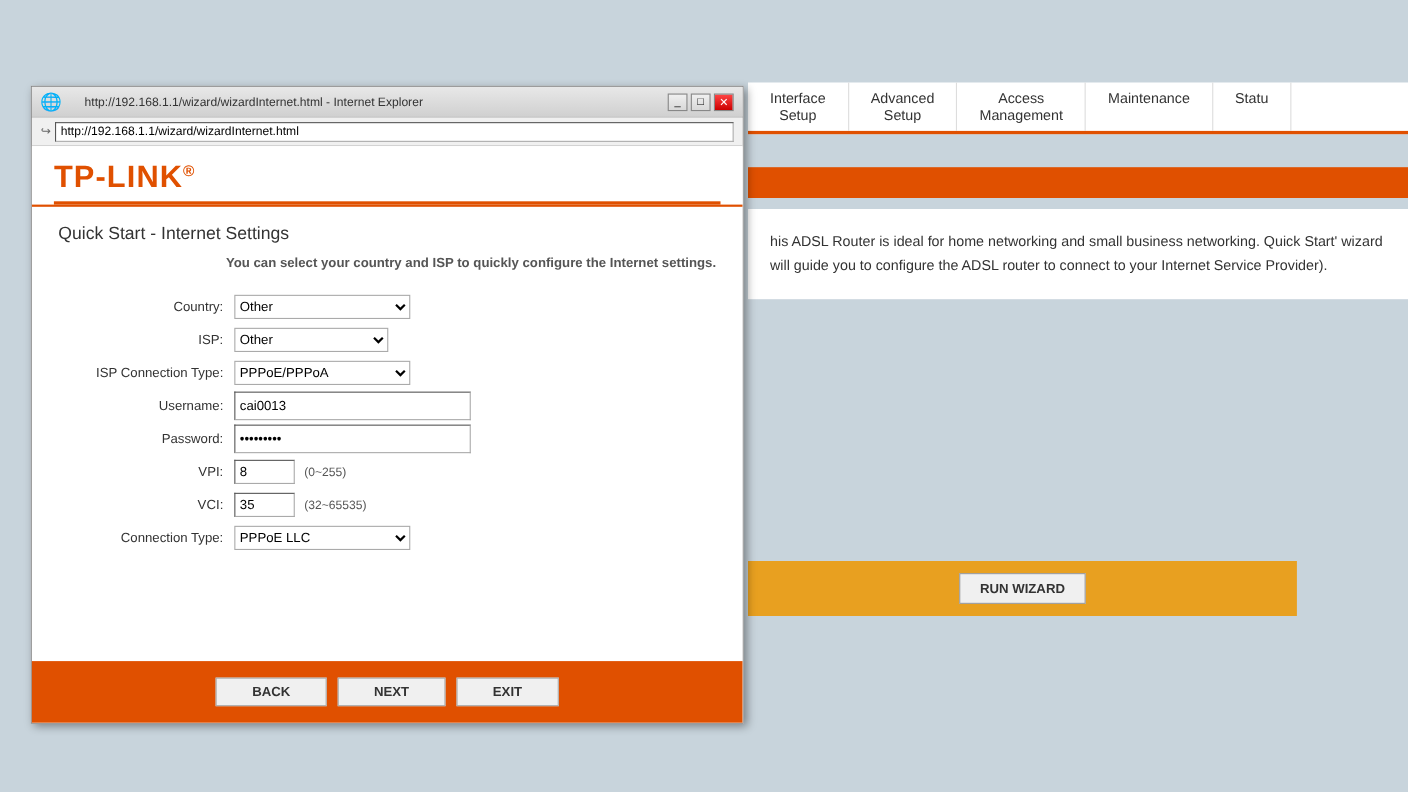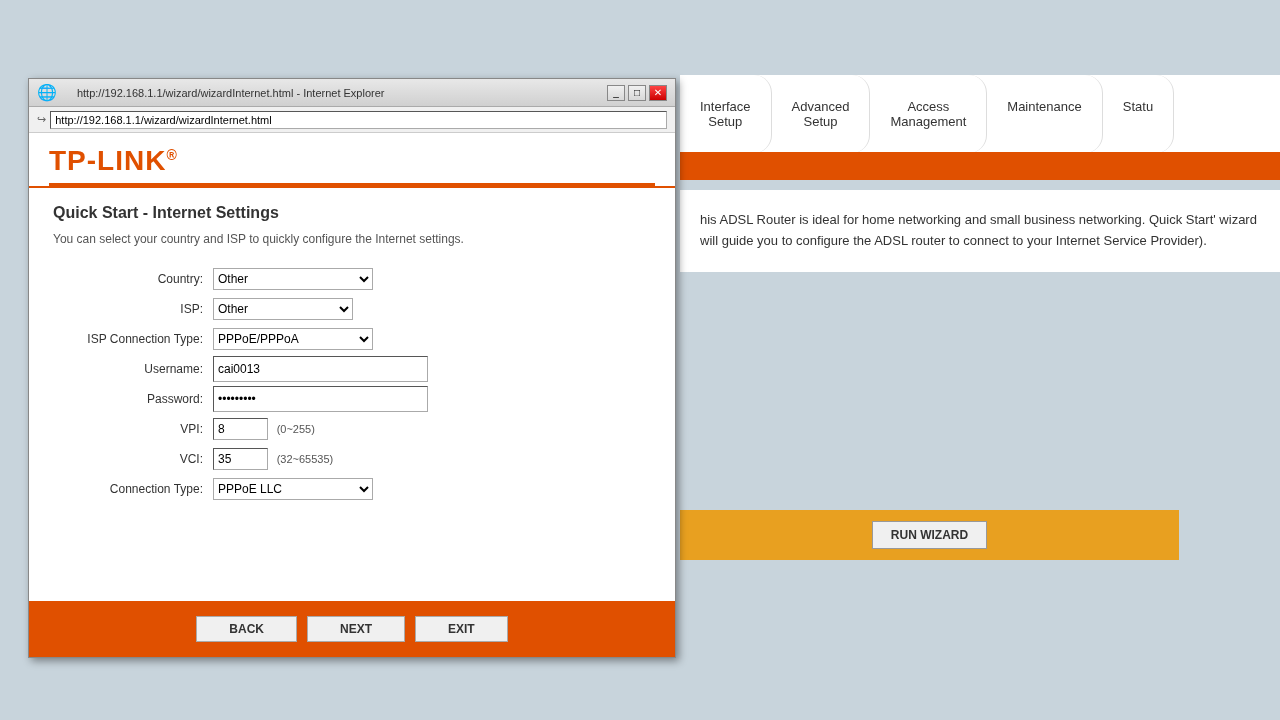--- a/index.html
+++ b/index.html
@@ -46,27 +46,26 @@
       left: 680px;
       width: 600px;
       background: #fff;
     }
     .router-nav-tabs {
       display: flex;
       background: #fff;
       border-bottom: 3px solid #e05000;
     }
     .nav-tab {
-      padding: 24px 20px;
+      padding: 7px 20px;
       text-align: center;
       font-size: 13px;
       color: #333;
       cursor: pointer;
       border-right: 1px solid #ddd;
-      border-radius: 18px;
     }
     .nav-tab span {
       display: block;
     }
     .orange-bar {
       position: absolute;
       top: 152px;
       left: 680px;
       width: 600px;
       height: 28px;
@@ -190,29 +189,30 @@
       height: 3px;
       background: #e05000;
       margin: 6px 0 0 0;
     }
 
     .tplink-content {
       padding: 16px 24px;
     }
     .page-title {
       font-size: 16px;
-      font-weight: bold;
+      font-weight: normal;
       color: #333;
       margin-bottom: 10px;
     }
     .page-desc {
       font-size: 12px;
       color: #555;
       margin-bottom: 18px;
-      text-align: left;
+      text-align: right;
+      font-weight: bold;
     }
 
     
     .form-table {
       width: 100%;
       border-collapse: collapse;
     }
     .form-table tr {
       height: 30px;
     }

